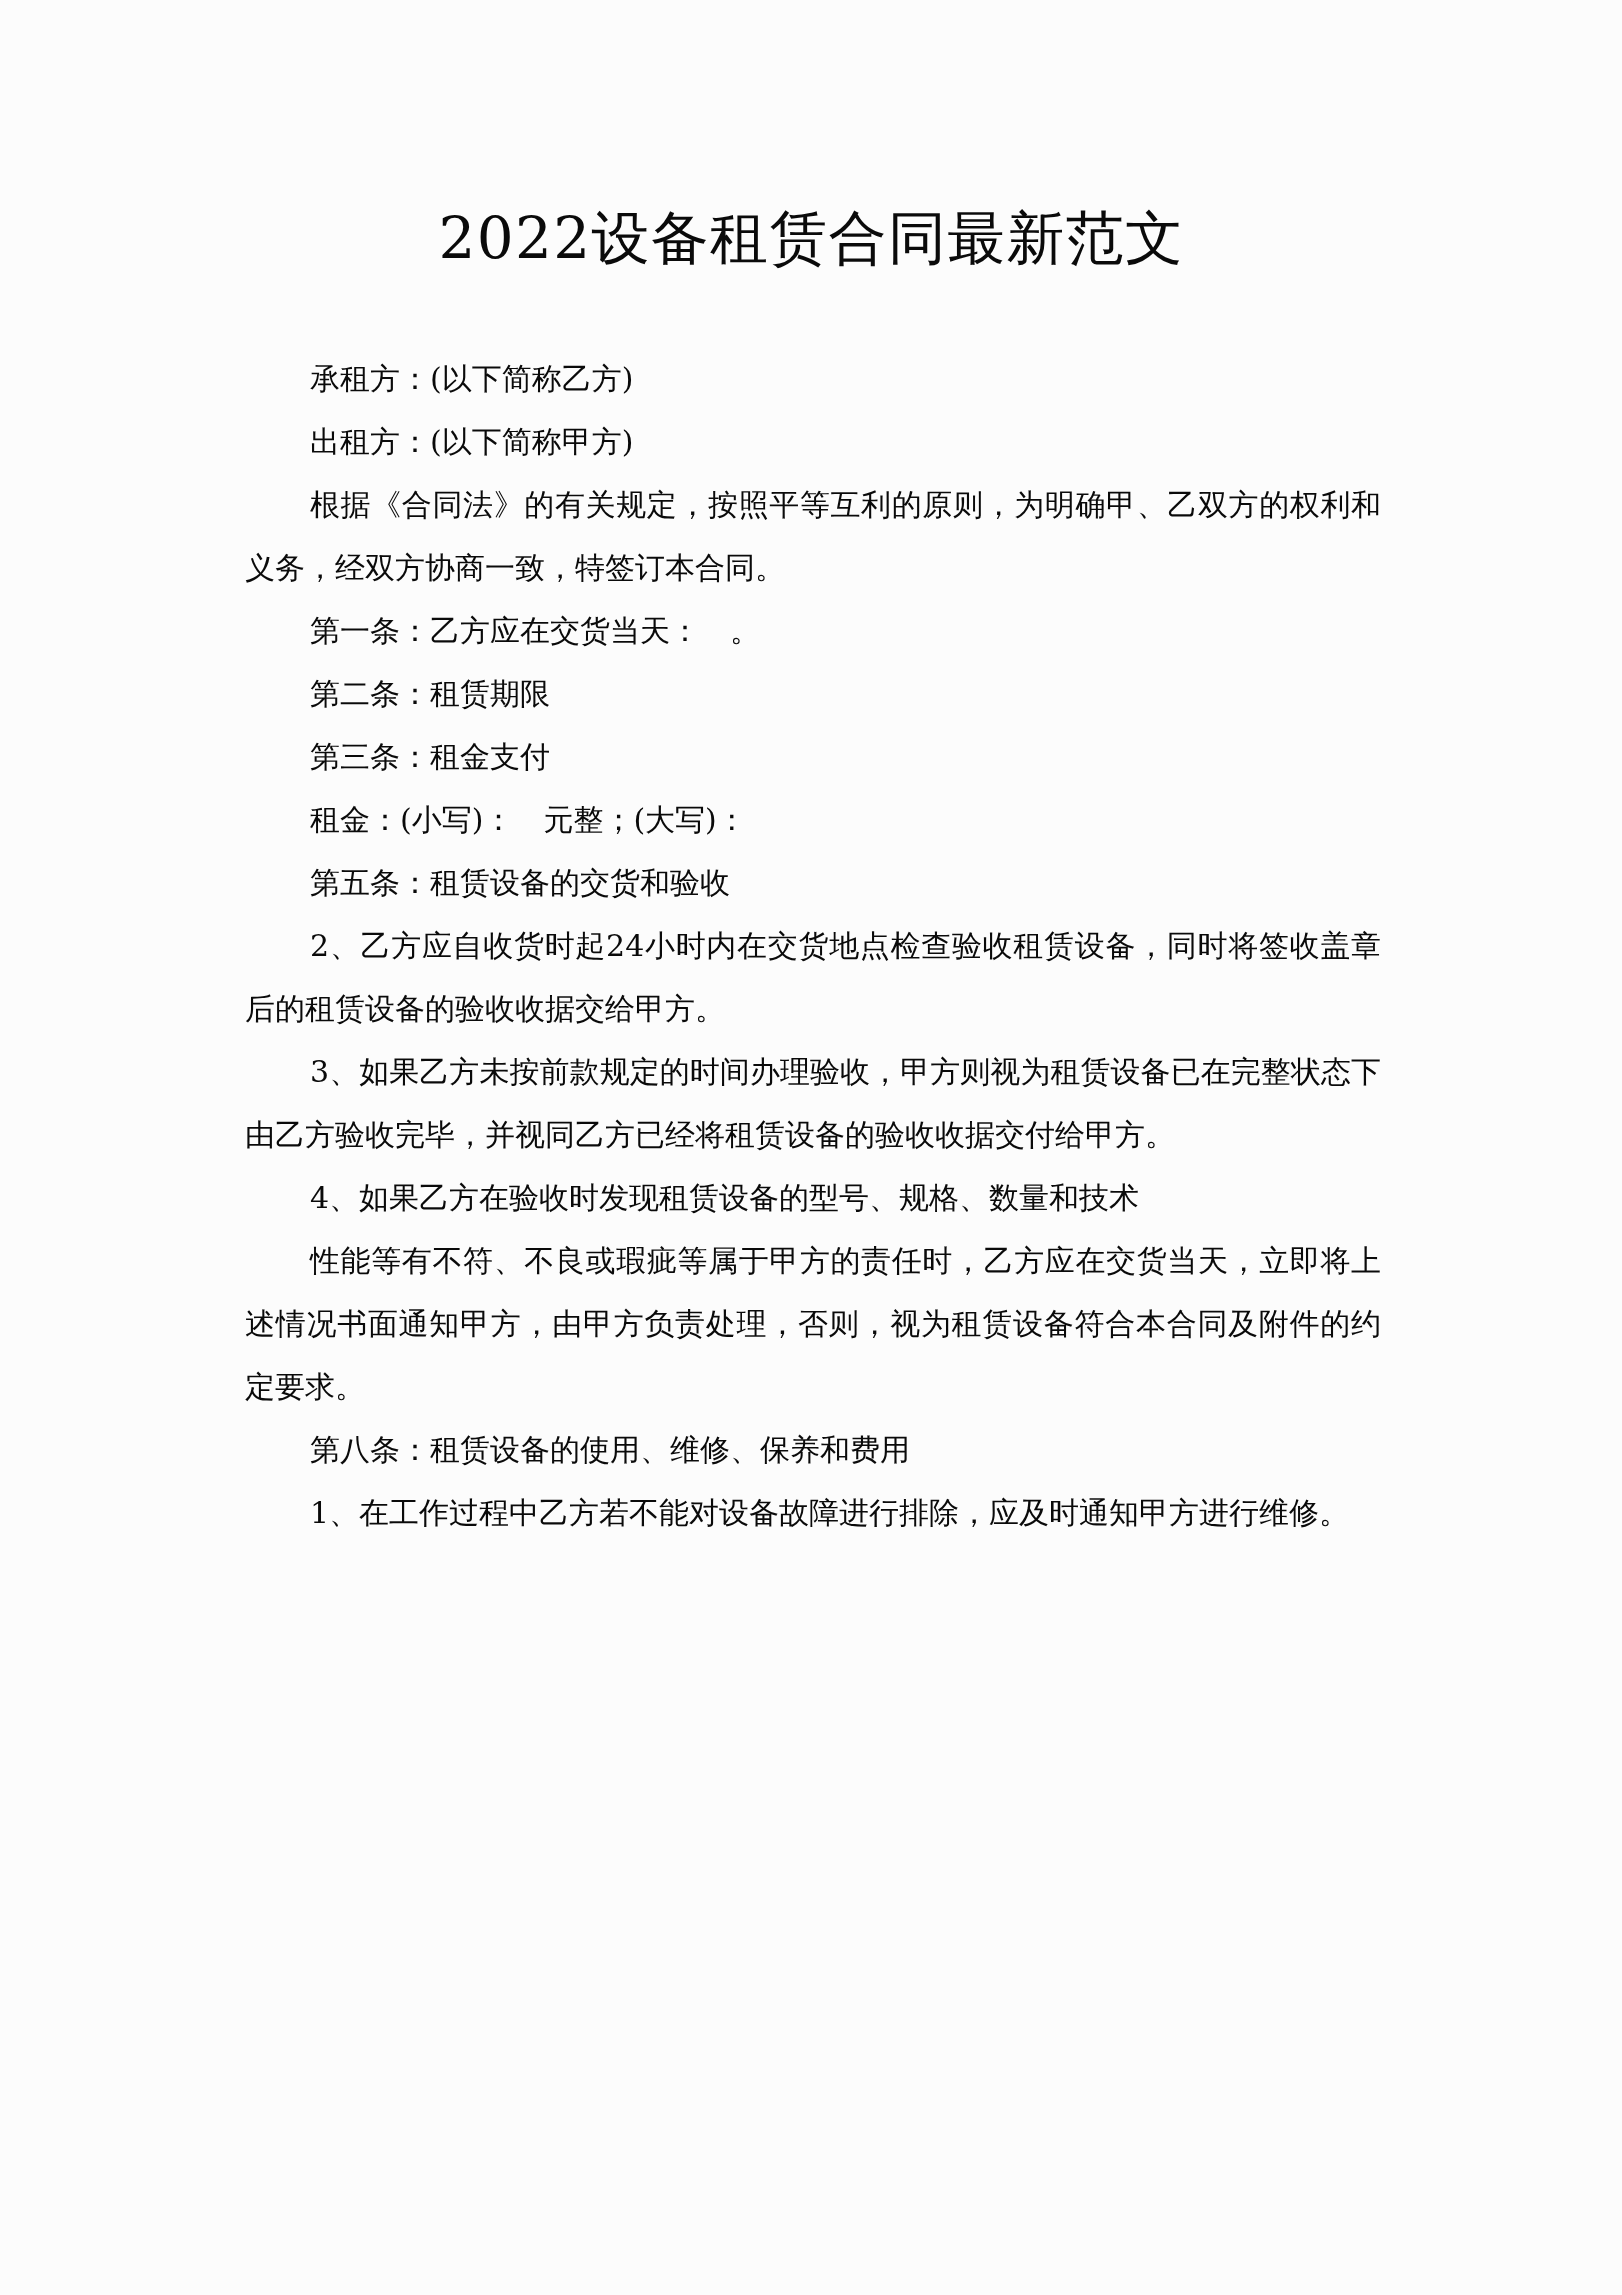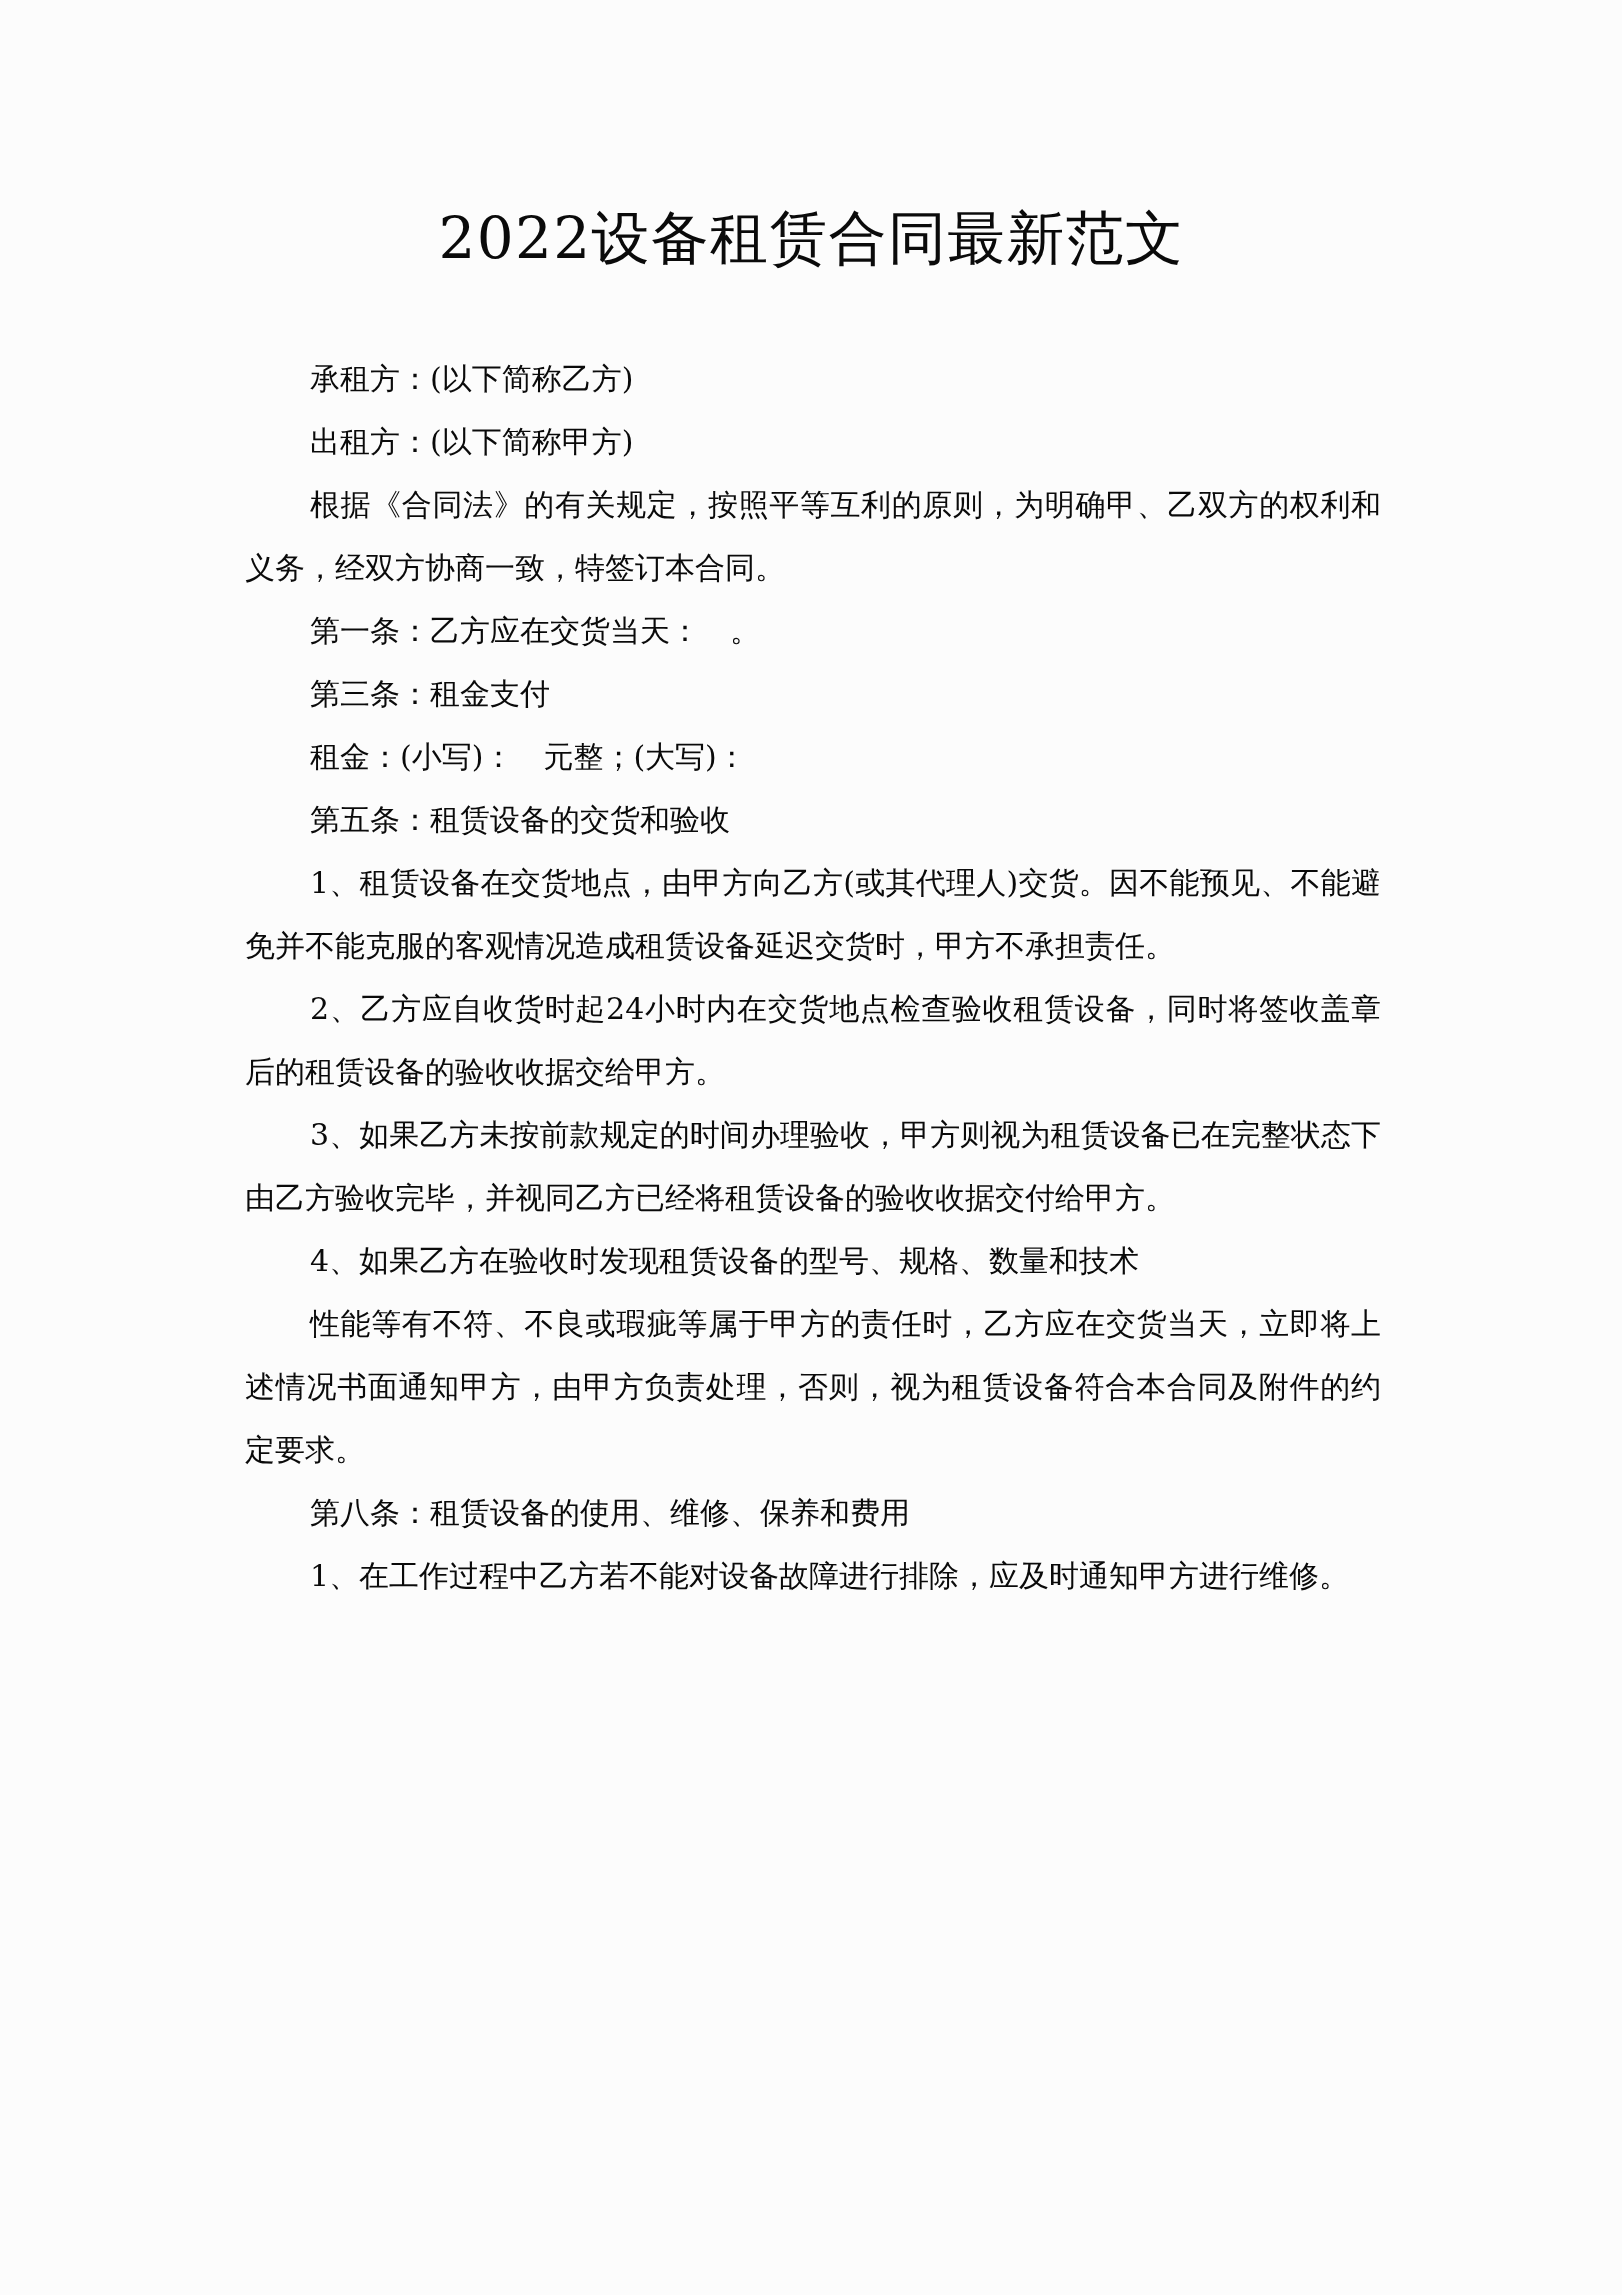--- a/index.html
+++ b/index.html
@@ -56,24 +56,24 @@
 <body>
 
 <div class="page">
   <h1 class="doc-title">2022设备租赁合同最新范文</h1>
 
   <div class="body">
     <p class="para">承租方：(以下简称乙方)</p>
     <p class="para">出租方：(以下简称甲方)</p>
     <p class="para">根据《合同法》的有关规定，按照平等互利的原则，为明确甲、乙双方的权利和义务，经双方协商一致，特签订本合同。</p>
     <p class="para">第一条：乙方应在交货当天：　。</p>
+    <p class="para">第二条：租赁期限</p>
     <p class="para">第三条：租金支付</p>
     <p class="para">租金：(小写)：　元整；(大写)：</p>
     <p class="para">第五条：租赁设备的交货和验收</p>
-    <p class="para">1、租赁设备在交货地点，由甲方向乙方(或其代理人)交货。因不能预见、不能避免并不能克服的客观情况造成租赁设备延迟交货时，甲方不承担责任。</p>
     <p class="para">2、乙方应自收货时起24小时内在交货地点检查验收租赁设备，同时将签收盖章后的租赁设备的验收收据交给甲方。</p>
     <p class="para">3、如果乙方未按前款规定的时间办理验收，甲方则视为租赁设备已在完整状态下由乙方验收完毕，并视同乙方已经将租赁设备的验收收据交付给甲方。</p>
     <p class="para">4、如果乙方在验收时发现租赁设备的型号、规格、数量和技术</p>
     <p class="para">性能等有不符、不良或瑕疵等属于甲方的责任时，乙方应在交货当天，立即将上述情况书面通知甲方，由甲方负责处理，否则，视为租赁设备符合本合同及附件的约定要求。</p>
     <p class="para">第八条：租赁设备的使用、维修、保养和费用</p>
     <p class="para">1、在工作过程中乙方若不能对设备故障进行排除，应及时通知甲方进行维修。</p>
   </div>
 </div>
 
 

